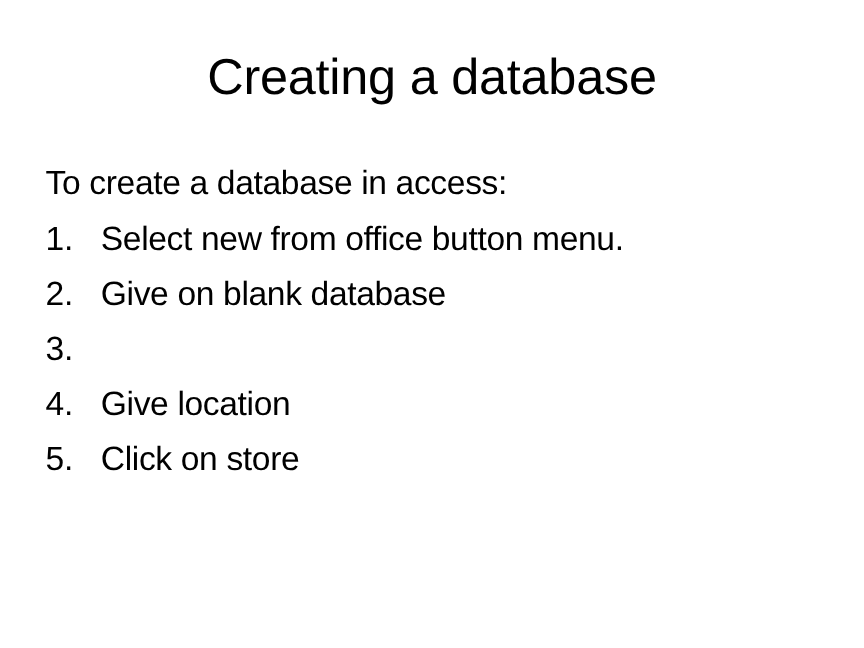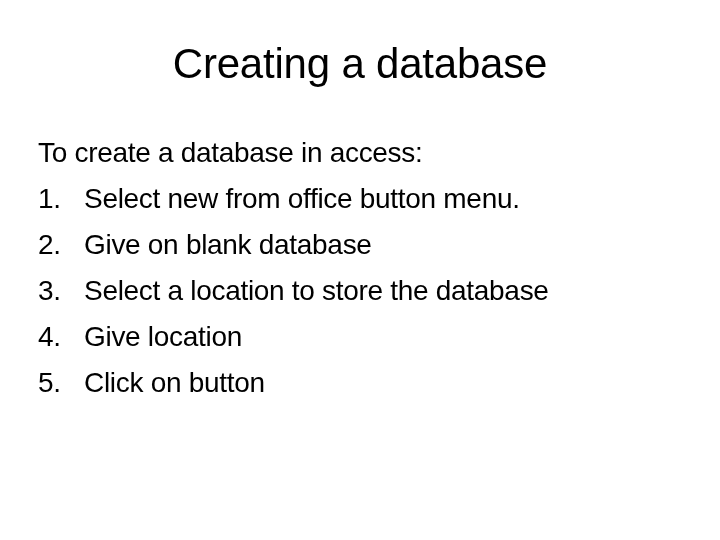--- a/index.html
+++ b/index.html
@@ -94,30 +94,29 @@
         <span class="step-text">Select new from office button menu.</span>
       </li>
 
       <li class="step-item">
         <span class="step-marker">2.</span>
         <span class="step-text">Give on blank database</span>
       </li>
 
       <li class="step-item">
         <span class="step-marker">3.</span>
-        <span class="step-text">Select a location to store the database</span>
       </li>
 
       <li class="step-item">
         <span class="step-marker">4.</span>
         <span class="step-text">Give location</span>
       </li>
 
       <li class="step-item">
         <span class="step-marker">5.</span>
-        <span class="step-text">Click on button</span>
+        <span class="step-text">Click on store</span>
       </li>
 
     </ol>
 
   </div>
 
 </div>
 
 </body></html>

